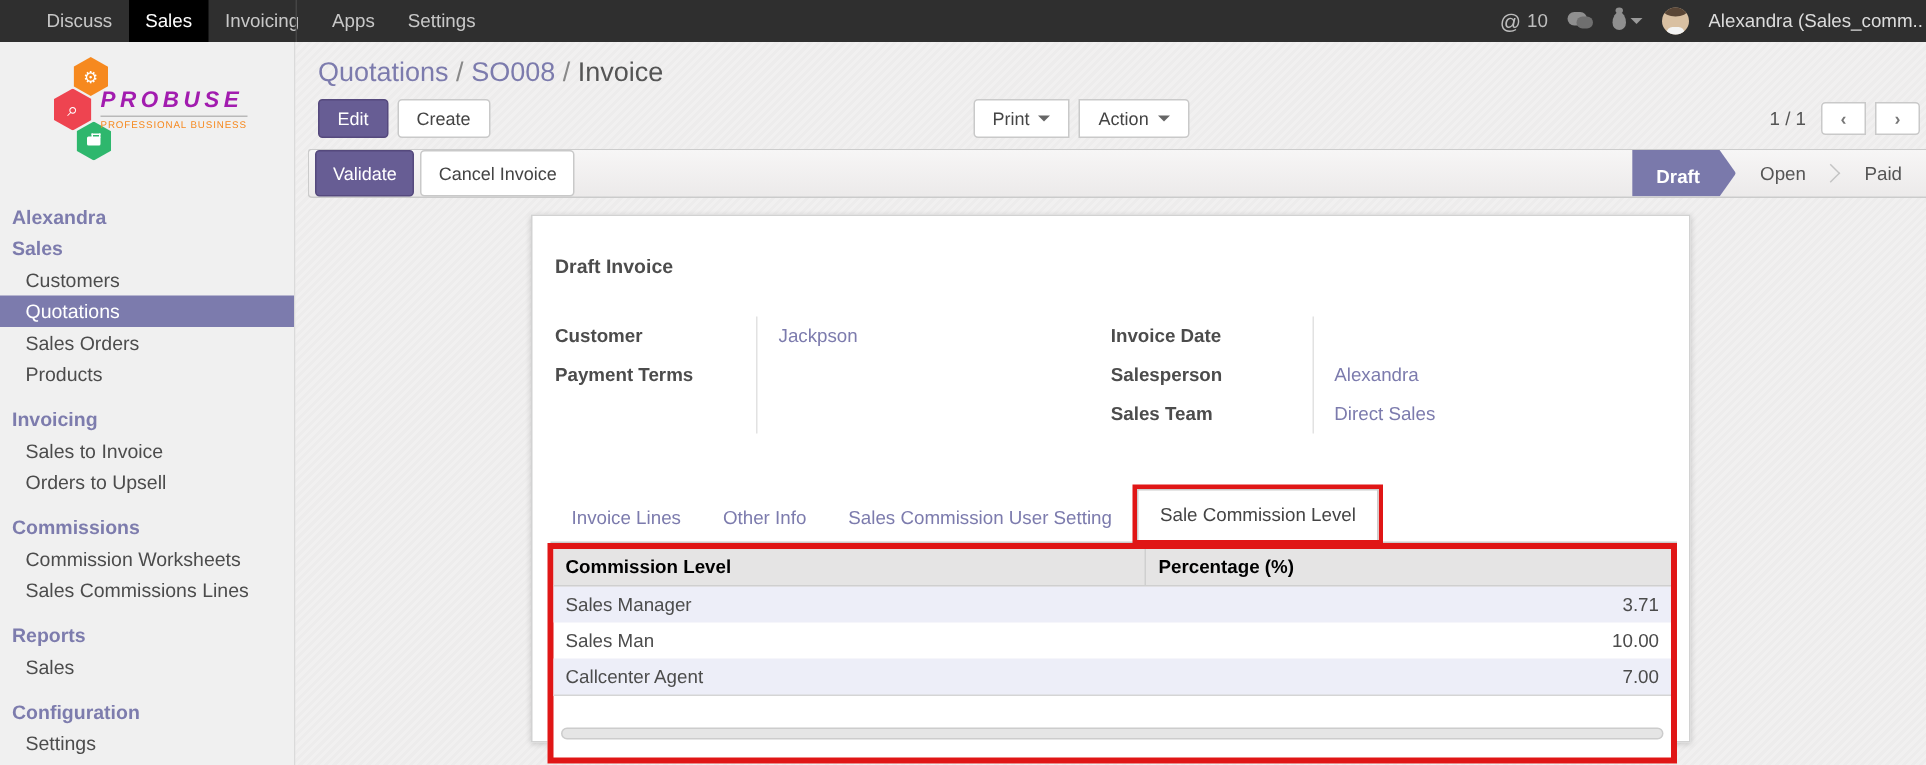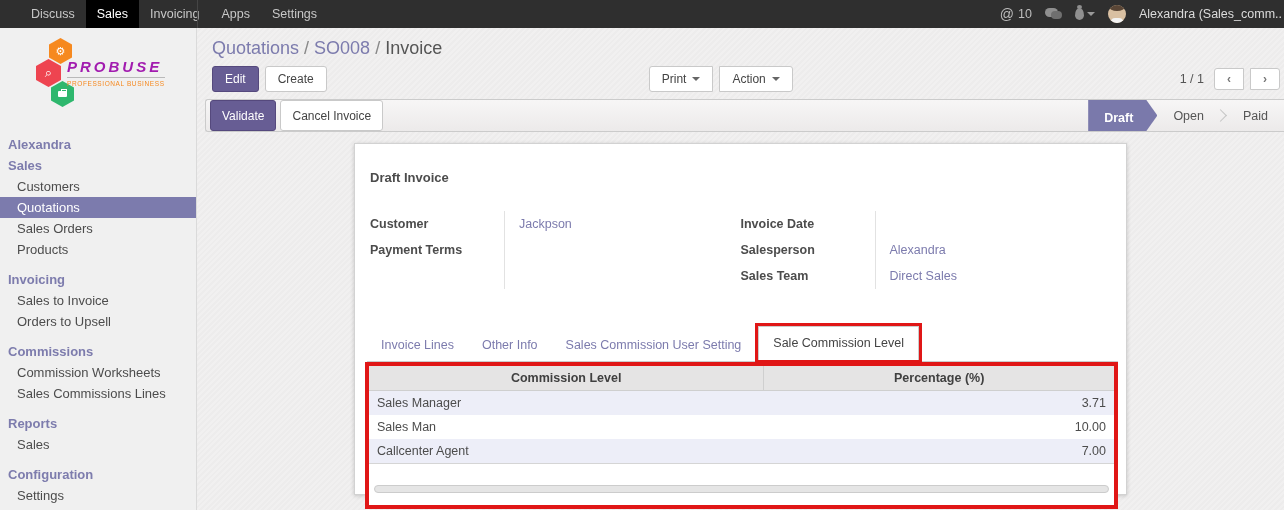--- a/index.html
+++ b/index.html
@@ -111,22 +111,22 @@
 
   
   .tabs { display:flex; align-items:flex-end; margin:0 8px 0 12px; border-bottom:1px solid #ccc; }
   .tab { color:#7c7bad; padding:9px 14px; cursor:pointer; white-space:nowrap; }
   .tab-red-wrap { border:3px solid #e01616; background:#fff; margin-bottom:-2px; position:relative; z-index:3; }
   .tab.active { color:#444; background:#fff; border:1px solid #ccc; border-bottom:none; padding:9px 14px 10px; }
 
   
   .red-box { border:4px solid #e01616; margin:0 8px 0 10px; background:#fff; position:relative; z-index:2; }
   .ctable { width:100%; border-collapse:collapse; font-size:12.5px; }
-  .ctable th { background:#e5e4e4; color:#404040; text-align:center; font-weight:bold;
-    padding:5px 20px; border-bottom:1px solid #cfcfcf; }
+  .ctable th { background:#e5e4e4; color:#000000; text-align:left; font-weight:bold;
+    padding:5px 8px; border-bottom:1px solid #cfcfcf; }
   .ctable th + th { border-left:1px solid #cfcfcf; }
   .ctable th:first-child { width:53%; }
   .ctable td { padding:5px 8px; }
   .ctable tr.stripe { background:#edeef8; }
   .ctable td.num { text-align:right; }
   .ctable tr.last td { border-bottom:1px solid #d5d5d5; }
   .tbl-space { height:21px; }
   .hscroll { height:8px; background:#e5e5e5; border:1px solid #cccccc; border-radius:4px; margin:0 5px; }
   .tbl-space2 { height:12px; }
 </style>

